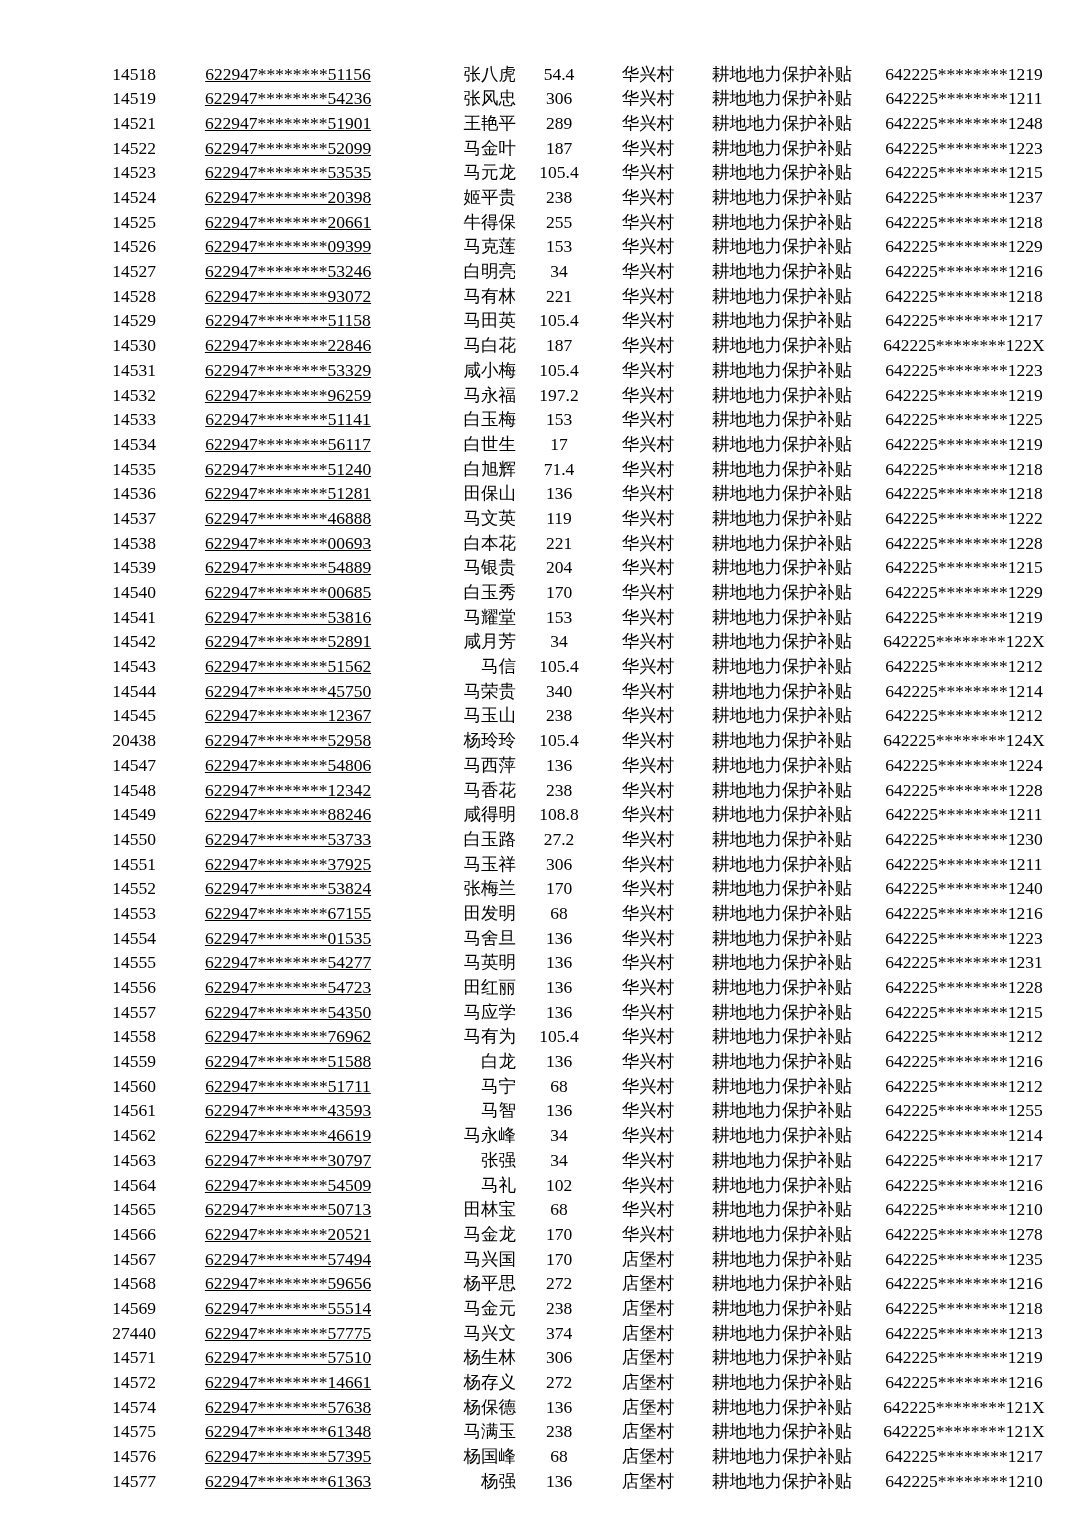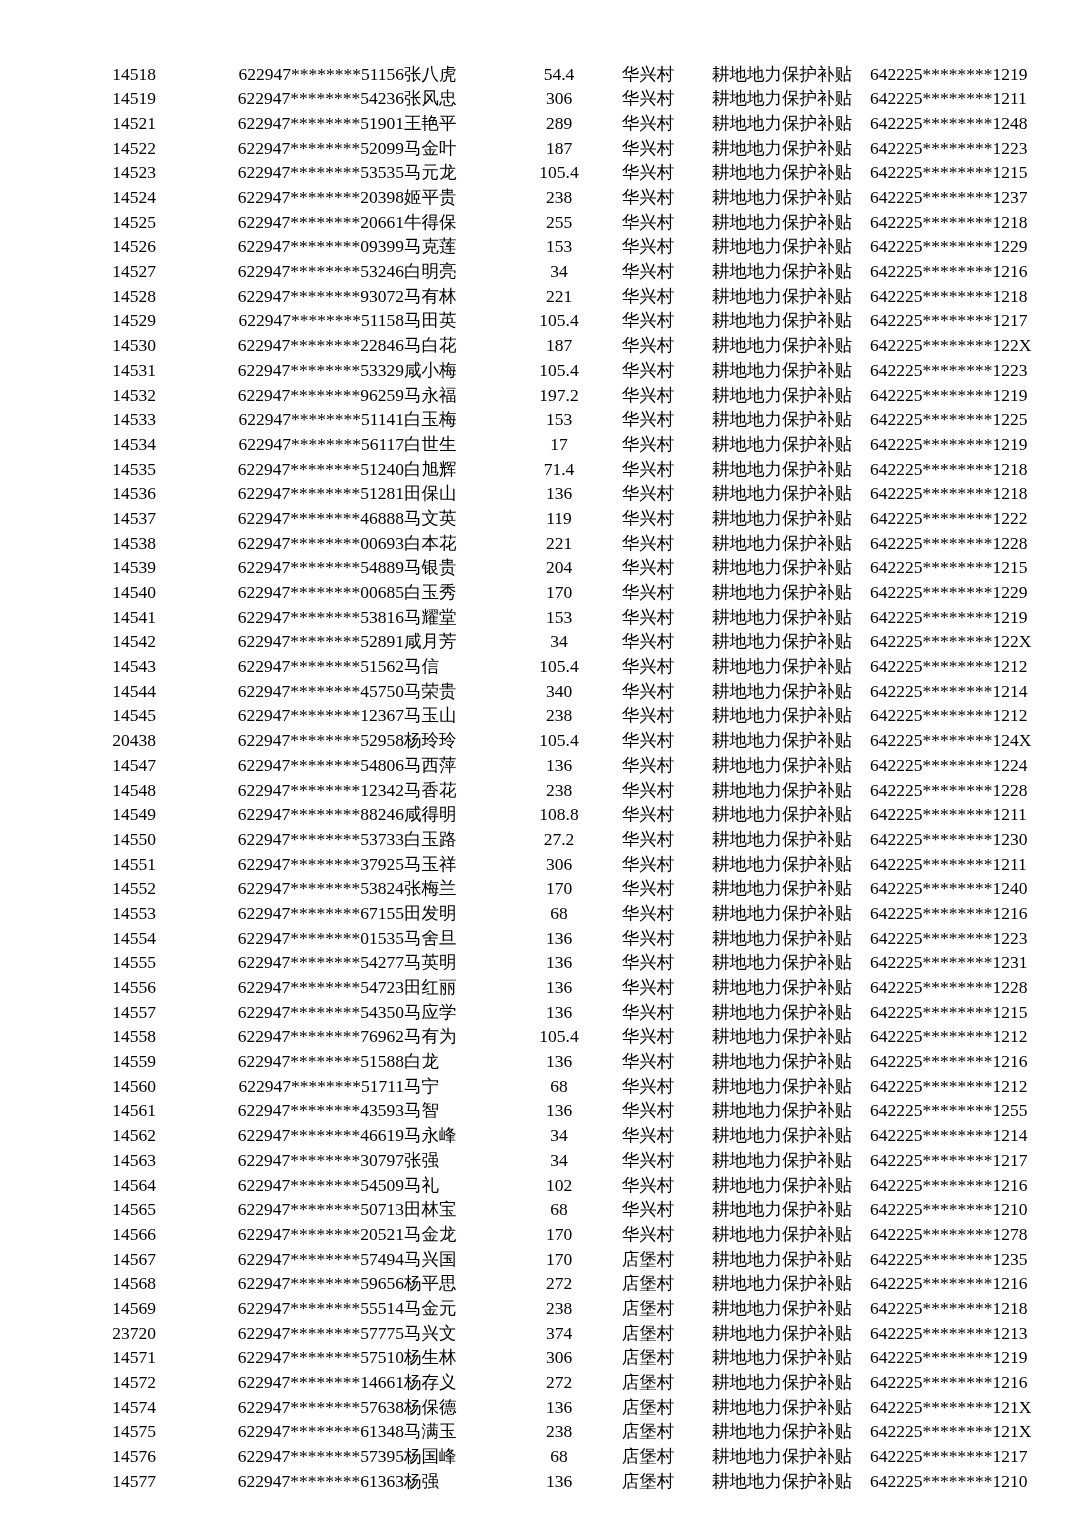--- a/index.html
+++ b/index.html
@@ -27,26 +27,26 @@
     table-layout: fixed;
   }
   table.data td {
     font-size: 17.5px;
     line-height: 1;
     padding: 3.6px 0 3.6px 0;
     white-space: nowrap;
     vertical-align: middle;
   }
   .c-idx      { width: 68px;  text-align: center; }
-  .c-id       { width: 232px; text-align: right; padding-left: 4px !important; }
-  .c-name     { width: 112px; text-align: left; }
+  .c-id       { width: 232px; text-align: center; padding-left: 4px !important; text-decoration: underline; }
+  .c-name     { width: 112px; text-align: right; }
   .c-amount   { width: 86px;  text-align: center; margin-top: 28px; }
   .c-village  { width: 92px;  text-align: center; }
   .c-subsidy  { width: 176px; text-align: center; }
-  .c-bank     { width: 188px; text-align: left; }
+  .c-bank     { width: 188px; text-align: center; }
 </style>
 </head>
 <body>
 
 <div class="page">
   <table class="data">
     <tbody id="table-body">
         <tr>
           <td class="c-idx">14518</td>
           <td class="c-id">622947********51156</td>
@@ -500,21 +500,21 @@
         <tr>
           <td class="c-idx">14569</td>
           <td class="c-id">622947********55514</td>
           <td class="c-name">马金元</td>
           <td class="c-amount">238</td>
           <td class="c-village">店堡村</td>
           <td class="c-subsidy">耕地地力保护补贴</td>
           <td class="c-bank">642225********1218</td>
         </tr>
         <tr>
-          <td class="c-idx">23720</td>
+          <td class="c-idx">27440</td>
           <td class="c-id">622947********57775</td>
           <td class="c-name">马兴文</td>
           <td class="c-amount">374</td>
           <td class="c-village">店堡村</td>
           <td class="c-subsidy">耕地地力保护补贴</td>
           <td class="c-bank">642225********1213</td>
         </tr>
         <tr>
           <td class="c-idx">14571</td>
           <td class="c-id">622947********57510</td>

